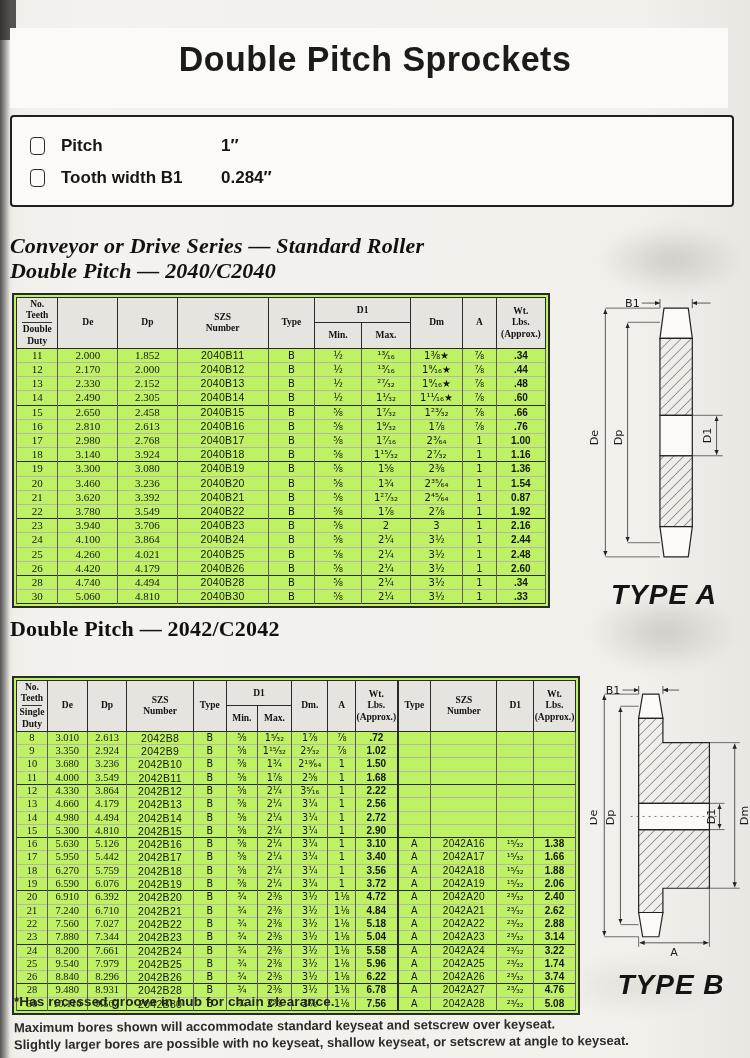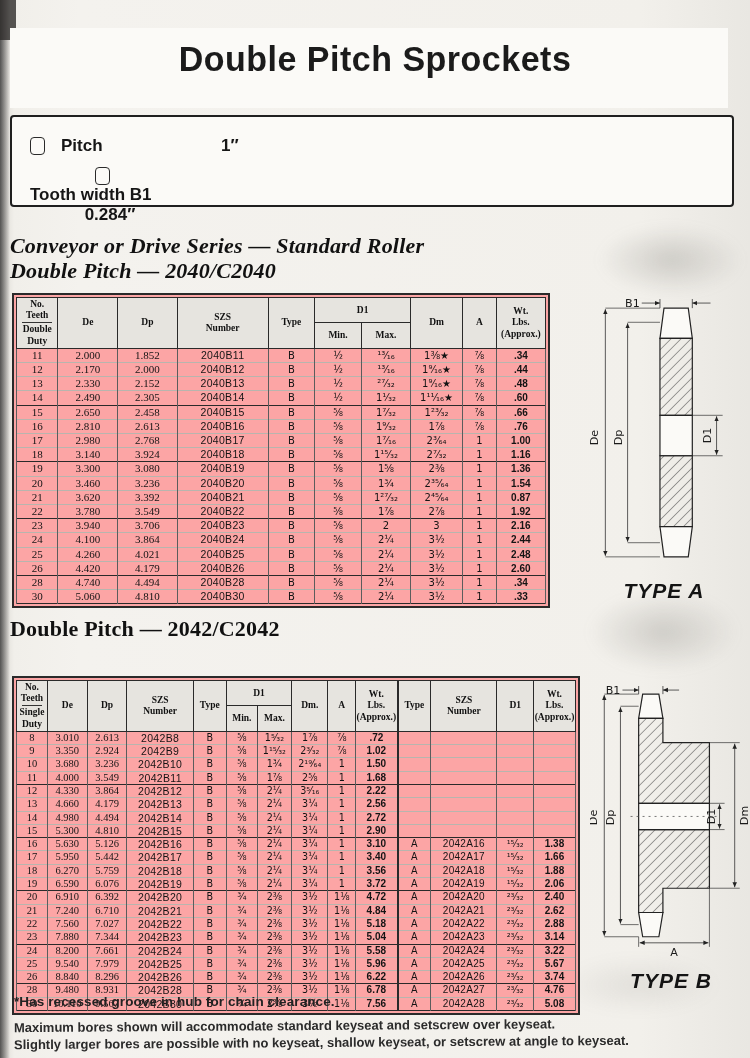--- a/index.html
+++ b/index.html
@@ -17,33 +17,33 @@
   .sm3{left:620px;top:128px;width:100px;height:60px;opacity:.7;}
   .sm4{left:560px;top:955px;width:160px;height:60px;opacity:.5;}
 
   .title-band{position:absolute;left:10px;top:28px;width:718px;height:80px;background:#fbfaf7;}
   .page-title{position:absolute;left:0;top:40px;width:750px;text-align:center;
     font-size:34px;font-weight:bold;letter-spacing:.5px;color:#1b1b1b;
     font-family:"Liberation Sans",sans-serif;transform:scaleY(1.04);}
 
   .spec-box{position:absolute;left:10px;top:115px;width:724px;height:92px;
     border:2px solid #1f1f1f;border-radius:4px;background:#fbfaf7;box-sizing:border-box;}
-  .spec-row{position:absolute;left:18px;height:22px;display:flex;align-items:center;justify-content:center;}
+  .spec-row{position:absolute;left:18px;height:22px;display:flex;align-items:center;}
   .spec-row.r1{top:18px;}
-  .spec-row.r2{top:68px;flex-direction:column;}
+  .spec-row.r2{top:50px;}
   .cbx{width:13px;height:16px;border:1.6px solid #2a2a2a;border-radius:4px;margin-right:16px;flex:none;}
   .spec-label{font-size:17px;font-weight:bold;width:160px;color:#161616;}
   .spec-value{font-size:17px;font-weight:bold;color:#161616;}
 
   .sec-heading{position:absolute;left:10px;font-family:"Liberation Serif",serif;
     font-weight:bold;font-size:22px;line-height:1.14;color:#111;letter-spacing:.2px;}
   .h1{top:233px;font-style:italic;}
   .h2{top:616px;}
 
-  .tblwrap{position:absolute;border:2px solid #2a2a2a;padding:2px;background:#fca5a5;box-sizing:border-box;}
+  .tblwrap{position:absolute;border:2px solid #2a2a2a;padding:2px;background:#bef264;box-sizing:border-box;}
   .w1{left:12px;top:293px;width:538px;}
   .w2{left:12px;top:676px;width:568px;}
   table{border-collapse:collapse;width:100%;table-layout:fixed;border:1px solid #2a2a2a;}
   th{background:#e6e4df;border:1px solid #2a2a2a;font-family:"Liberation Serif",serif;
     font-weight:bold;font-size:9.5px;line-height:1.18;padding:1px 0;text-align:center;
     white-space:pre-line;color:#111;}
   .th-div{display:block;border-top:1px solid #333;margin:1px 5px;height:0;}
   td{border-left:1px solid #5c5c5c;border-right:1px solid #5c5c5c;border-top:1px solid #b8b5ae;
     font-family:"DejaVu Sans",sans-serif;font-size:10px;text-align:center;padding:0;color:#141414;}
   .t1 td{height:13.2px;line-height:13.2px;}
@@ -55,21 +55,21 @@
   .t2 td:nth-child(12){font-size:10px;}
   .t1 td:nth-child(10),.t2 td:nth-child(10),.t2 td:nth-child(14){
     font-family:"Liberation Sans",sans-serif;font-weight:bold;font-size:10px;}
   tr.group-start td{border-top:1.8px solid #2a2a2a;}
   .t2 td:nth-child(11),.t2 th.sep{border-left:2px solid #2a2a2a;}
 
   .figure{position:absolute;}
   .figA{left:583px;top:296px;width:162px;}
   .figB{left:590px;top:684px;width:162px;}
   .fig-label{text-align:center;font-family:"Liberation Sans",sans-serif;font-style:italic;
-    font-weight:bold;font-size:21px;letter-spacing:1px;color:#141414;margin-top:6px;}
+    font-weight:bold;font-size:28px;letter-spacing:1px;color:#141414;margin-top:6px;}
   svg .dim-t{font-family:"DejaVu Sans",sans-serif;font-size:11px;fill:#1a1a1a;}
   svg line,svg polygon,svg rect,svg path{vector-effect:non-scaling-stroke;}
 
   .foot{position:absolute;left:14px;color:#222;}
   .foot-star{top:994px;font-size:13.5px;font-weight:bold;letter-spacing:.1px;}
   .foot-notes{top:1018px;font-size:13px;font-weight:bold;line-height:1.3;color:#2b2b2b;transform:rotate(-.4deg);}
 </style>
 </head>
 <body>
 
@@ -730,21 +730,21 @@
           <td>2042B25</td>
           <td>B</td>
           <td>¾</td>
           <td>2⅜</td>
           <td>3½</td>
           <td>1⅛</td>
           <td>5.96</td>
           <td>A</td>
           <td>2042A25</td>
           <td>²³⁄₃₂</td>
-          <td>5.67</td>
+          <td>1.74</td>
         </tr>
         <tr>
           <td>26</td>
           <td>8.840</td>
           <td>8.296</td>
           <td>2042B26</td>
           <td>B</td>
           <td>¾</td>
           <td>2⅜</td>
           <td>3½</td>

